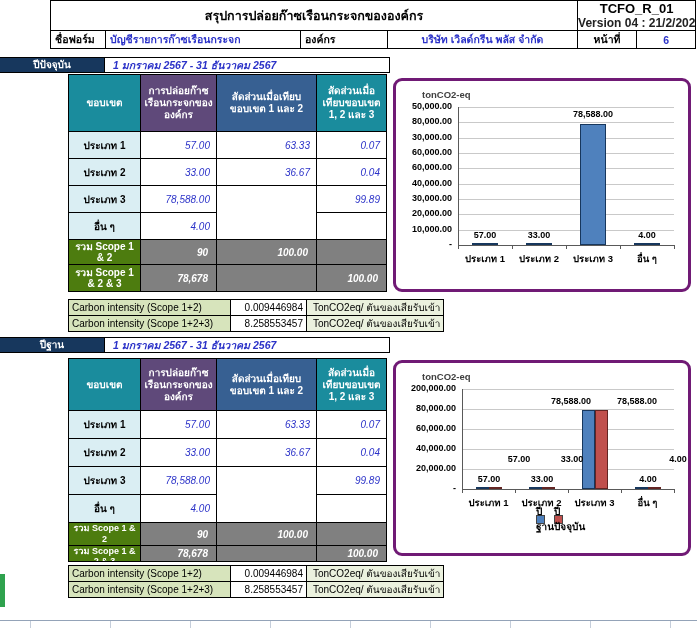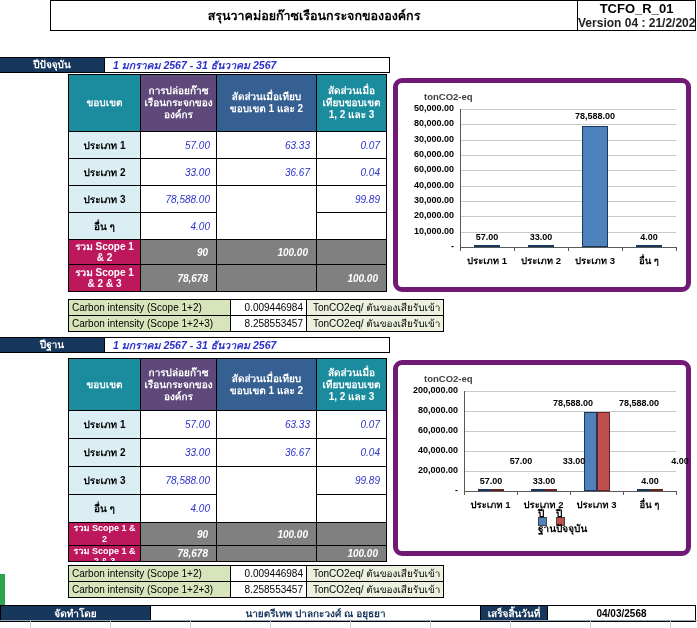--- a/index.html
+++ b/index.html
@@ -24,33 +24,33 @@
 
   
   .scope-table { position:absolute; left:68px; border-collapse:collapse; table-layout:fixed; }
   .scope-table td { border:1px solid #000; font-size:10px; padding:0 2px; overflow:hidden; }
   .hc { color:#fff; font-weight:bold; text-align:center; font-size:10px; line-height:12px; }
   .c-teal { background:#1A8C9D; }
   .c-purple { background:#5F497A; }
   .c-blue { background:#376092; }
   .rowlbl { background:#DAEEF3; font-weight:bold; text-align:center; }
   .val { color:#2B32C8; font-style:italic; text-align:right; padding-right:6px !important; }
-  .tot-lbl { background:#be185d; color:#fff; font-weight:bold; text-align:center; font-size:9.5px; line-height:11px; }
+  .tot-lbl { background:#4d7c0f; color:#fff; font-weight:bold; text-align:center; font-size:9.5px; line-height:11px; }
   .tot-val { background:#808080; color:#fff; font-weight:bold; font-style:italic; text-align:right; padding-right:8px !important; }
   .cliptxt { display:block; overflow:hidden; }
 
   
   .int-table { position:absolute; left:68px; border-collapse:collapse; table-layout:fixed; }
   .int-table td { border:1px solid #000; font-size:10px; height:13px; padding:0 3px; overflow:hidden; white-space:nowrap; }
   .int-lbl { background:#D7E4BC; }
   .int-val { background:#fff; text-align:right; }
   .int-unit { background:#EBF1DE; padding-left:6px !important; }
 
   
-  .chart-box { position:absolute; left:393px; width:298px; background:#fff; border:5px solid #701a75; border-radius:9px; }
+  .chart-box { position:absolute; left:393px; width:298px; background:#fff; border:3px solid #701a75; border-radius:9px; }
   .ch-title { position:absolute; font-size:9.5px; font-weight:bold; color:#404040; }
   .gridline { position:absolute; height:1px; }
   .vline { position:absolute; width:1px; }
   .ylab { position:absolute; text-align:right; font-size:9px; font-weight:bold; }
   .bar { position:absolute; border:1px solid #17375D; }
   .dlab { position:absolute; width:64px; text-align:center; font-size:9px; font-weight:bold; }
   .catlab { position:absolute; text-align:center; font-size:9.5px; font-weight:bold; }
   .legend { position:absolute; display:flex; justify-content:center; gap:18px; }
   .legend-item { display:flex; align-items:center; gap:4px; font-weight:bold; font-size:10px; }
   .swatch { width:9px; height:9px; border:1px solid #444; }
@@ -75,25 +75,33 @@
     <colgroup>
         <col style="width:55px">
         <col style="width:195px">
         <col style="width:87px">
         <col style="width:190px">
         <col style="width:59px">
         <col style="width:59px">
       </colgroup>
     <tbody>
         <tr style="height:28px">
-      <td class="title" colspan="4">สรุนวาคม่อยก๊าซเรือนกระจกขององค์กร</td>
+      <td class="title" colspan="4">สรุปการปล่อยก๊าซเรือนกระจกขององค์กร</td>
       <td class="doccode" colspan="2">
         <span>TCFO_R_01</span>
         <span class="ver">Version 04 : 21/2/2020</span>
       </td>
+    </tr>
+    <tr style="height:14px">
+      <td class="lbl">ชื่อฟอร์ม</td>
+      <td class="bluev">บัญชีรายการก๊าซเรือนกระจก</td>
+      <td class="lbl">องค์กร</td>
+      <td class="bluev ctr">บริษัท เวิลด์กรีน พลัส จำกัด</td>
+      <td class="lbl ctr">หน้าที่</td>
+      <td class="bluev ctr">6</td>
     </tr>
   </tbody>
     </table>
 
   <div class="secbar" style="top:57px">
     <div class="seclbl">ปีปัจจุบัน</div>
     <div class="period">1 มกราคม 2567 - 31 ธันวาคม 2567</div>
   </div>
 
   <table class="scope-table" style="top:74px">
@@ -336,36 +344,20 @@
         </div>
         <div class="legend-item" style="position: relative;">
           <div class="swatch" style="position: absolute; background: rgb(192, 80, 77);"></div>
           <div class="legend-text" style="position: absolute;">ปีปัจจุบัน</div>
         </div>
       </div>
     </div>
 
   <div id="green-strip"></div>
 
-  <table id="ftr">
-    <colgroup>
-        <col style="width:150px">
-        <col style="width:330px">
-        <col style="width:67px">
-        <col style="width:148px">
-      </colgroup>
-    <tbody>
-        <tr>
-      <td class="ftr-navy">จัดทำโดย</td>
-      <td class="ftr-name">นายตรีเทพ ปาลกะวงศ์ ณ อยุธยา</td>
-      <td class="ftr-navy">เสร็จสิ้นวันที่</td>
-      <td class="ftr-date">04/03/2568</td>
-    </tr>
-  </tbody>
-    </table>
 
   <div id="grid-bottom">
     <div class="gridv" style="left:30px"></div>
       <div class="gridv" style="left:110px"></div>
     <div class="gridv" style="left:190px"></div>
       <div class="gridv" style="left:270px"></div>
     <div class="gridv" style="left:350px"></div>
       <div class="gridv" style="left:430px"></div>
     <div class="gridv" style="left:510px"></div>
       <div class="gridv" style="left:590px"></div>

